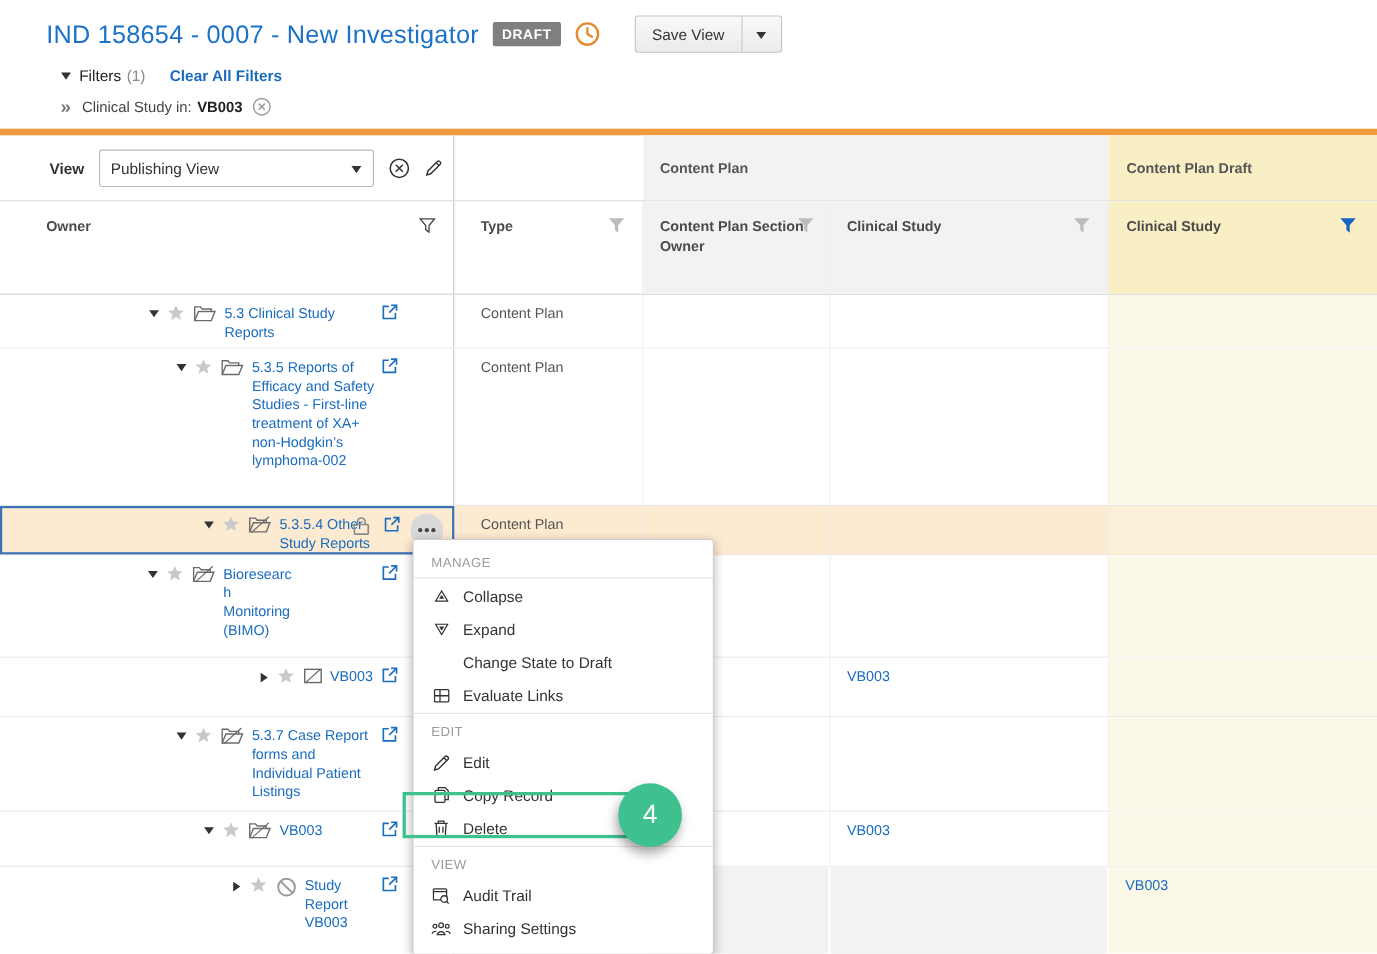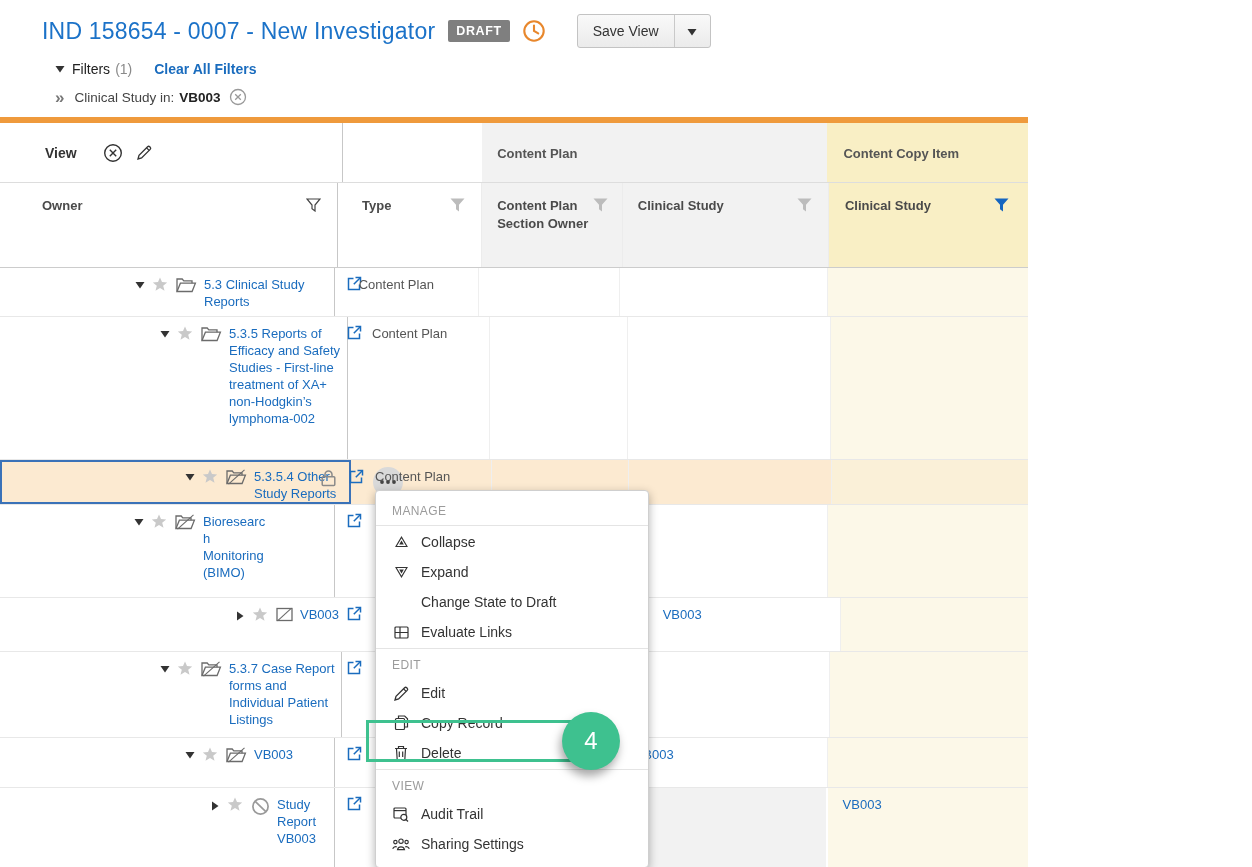--- a/index.html
+++ b/index.html
@@ -1,18 +1,18 @@
 <!DOCTYPE html>
 <html style="--accent_orange: #EF9A3C; --title_blue: #1B72C8; --link_blue: #1A6CBE; --draft_gray: #7F7F7F; --selected_row_bg: #FCEAD1; --selected_border: #3A72B8; --group_header_bg: #F2F2F2; --cpi_header_bg: #F9EFC5; --cpi_cell_bg: #FCF8E8; --muted_cell_bg: #F2F2F2; --step_green: #3EC18F; --filter_blue: #1565C0; --clock_orange: #E8872C;"><head>
 <meta charset="utf-8">
 <style>
   * { box-sizing: border-box; margin: 0; padding: 0; }
   html,body { background:#fff; }
   body { font-family: "Liberation Sans", sans-serif; }
-  .app { position:relative; width:1028px; height:867px; background:#fff; overflow:hidden; }
+  .app { position:relative; width:1252px; height:867px; background:#fff; overflow:hidden; }
 
   
   .page-header { height:117px; padding:13px 0 0 42px; }
   .title-row { display:flex; align-items:center; gap:13px; height:36px; }
   h1.title { font-size:23px; font-weight:400; color:var(--title_blue); letter-spacing:.2px; white-space:nowrap; }
   .badge { background:var(--draft_gray); color:#fff; font-size:12.5px; font-weight:bold; letter-spacing:.6px; padding:5px 8px 4px; border-radius:2px; line-height:1; }
   .clock { display:inline-flex; margin-left:-1px; }
   .save-split { display:inline-flex; margin-left:18px; border:1px solid #c3c3c3; border-radius:3px; overflow:hidden; background:linear-gradient(#f9f9f9,#ebebeb); height:34px; }
   .save-split button { background:transparent; border:none; font-family:inherit; font-size:14px; color:#333; cursor:pointer; }
   .save-btn { padding:0 15px; }
@@ -149,36 +149,42 @@
           </svg>
         </span>
     </div>
   </div>
 
   <div class="orange-bar"></div>
 
   <div class="group-row">
     <div class="g-view">
       <span class="v-label">View</span>
+      <div class="select">
+        <span class="sel-text">Publishing View</span>
+        <span><svg width="10" height="8" viewBox="0 0 10 8">
+              <path d="M0.5 1h9L5 7.5z" fill="#333"></path>
+            </svg></span>
+      </div>
       <span class="icon-btn">
           <svg width="20" height="20" viewBox="0 0 20 20" fill="none" stroke="#333" stroke-width="1.4">
             <circle cx="10" cy="10" r="8.3"></circle>
             <path d="M6.8 6.8l6.4 6.4M13.2 6.8l-6.4 6.4"></path>
           </svg>
         </span>
       <span class="icon-btn">
           <svg width="17" height="17" viewBox="0 0 17 17" fill="none" stroke="#333" stroke-width="1.3">
             <path d="M2 15l1-3.6L11.6 2.8a1.5 1.5 0 012.1 0l.5.5a1.5 1.5 0 010 2.1L5.6 14z"></path>
             <path d="M10.6 3.9l2.5 2.5"></path>
           </svg>
         </span>
     </div>
     <div class="g-blank"></div>
     <div class="g-cp"><span class="g-label">Content Plan</span></div>
-    <div class="g-cpi"><span class="g-label">Content Copy Item</span></div>
+    <div class="g-cpi"><span class="g-label">Content Plan Draft</span></div>
   </div>
 
   <div class="col-row">
     <div class="col c1">
       <span>Owner</span>
       <span class="funnel"><svg width="15" height="14" viewBox="0 0 15 14" fill="none" stroke="#444" stroke-width="1.2">
             <path d="M1 1h13l-5 6v6l-3-2.3V7z"></path>
           </svg></span>
     </div>
     <div class="col c2">

